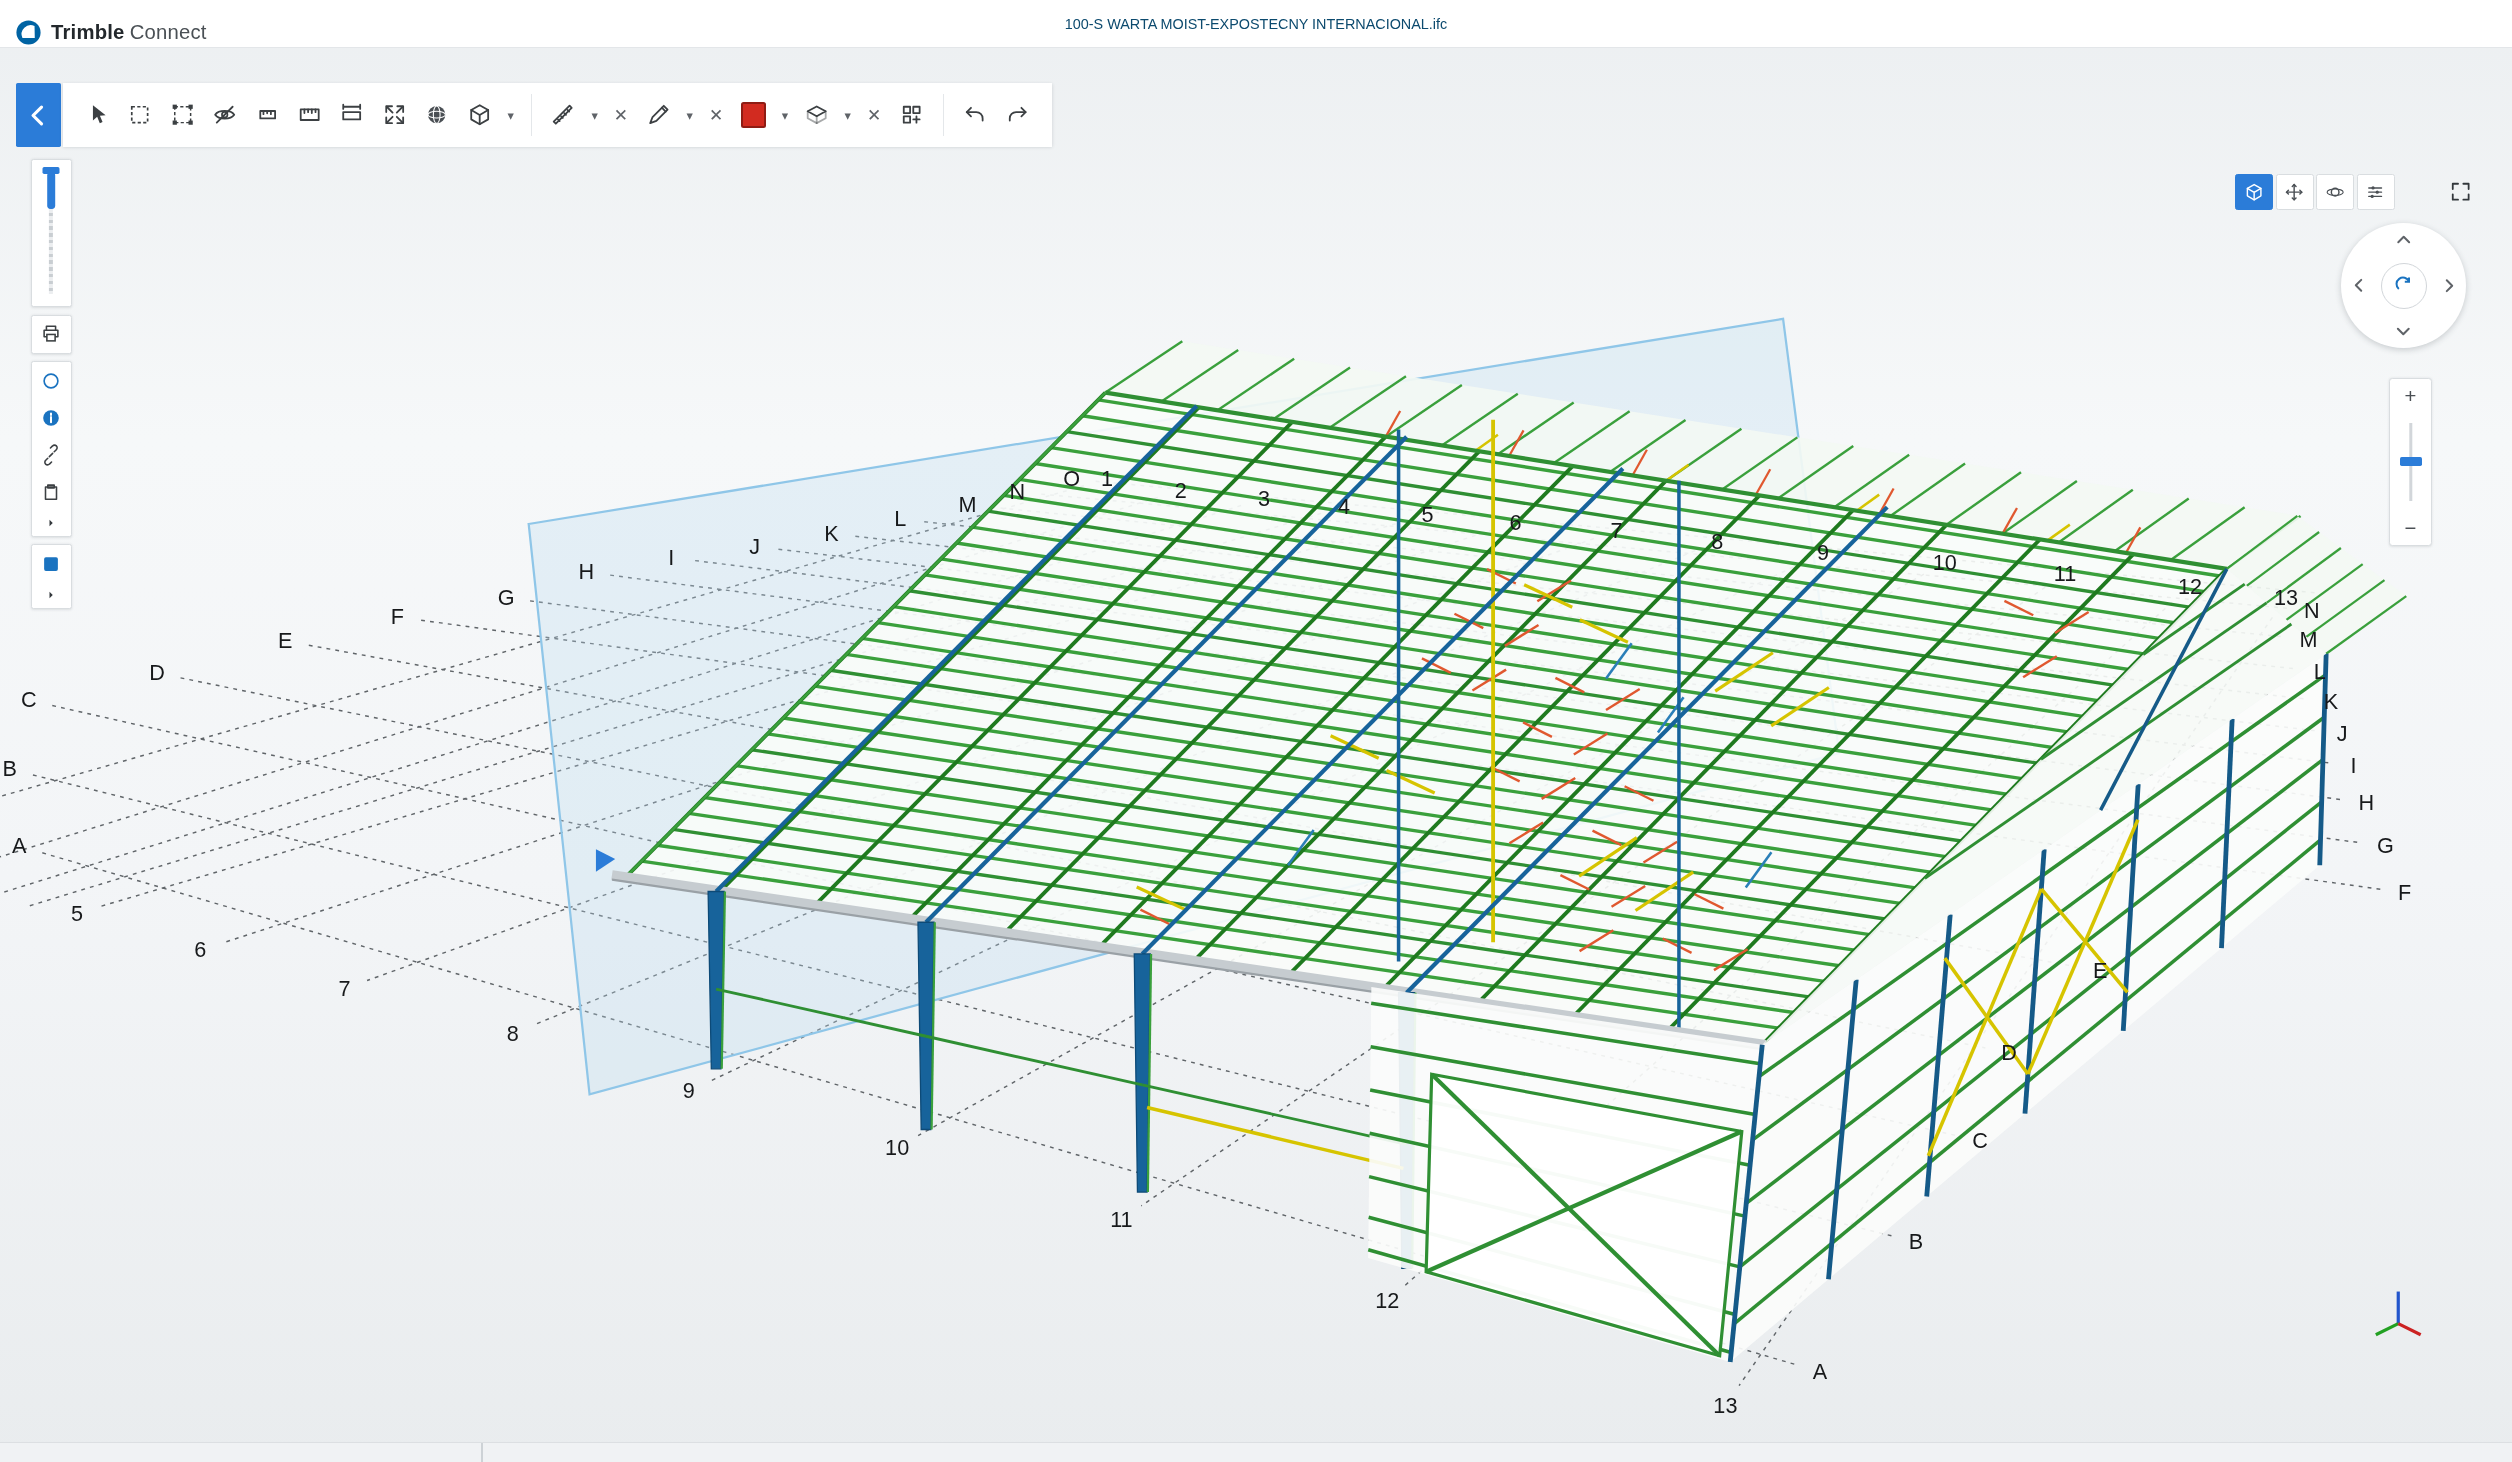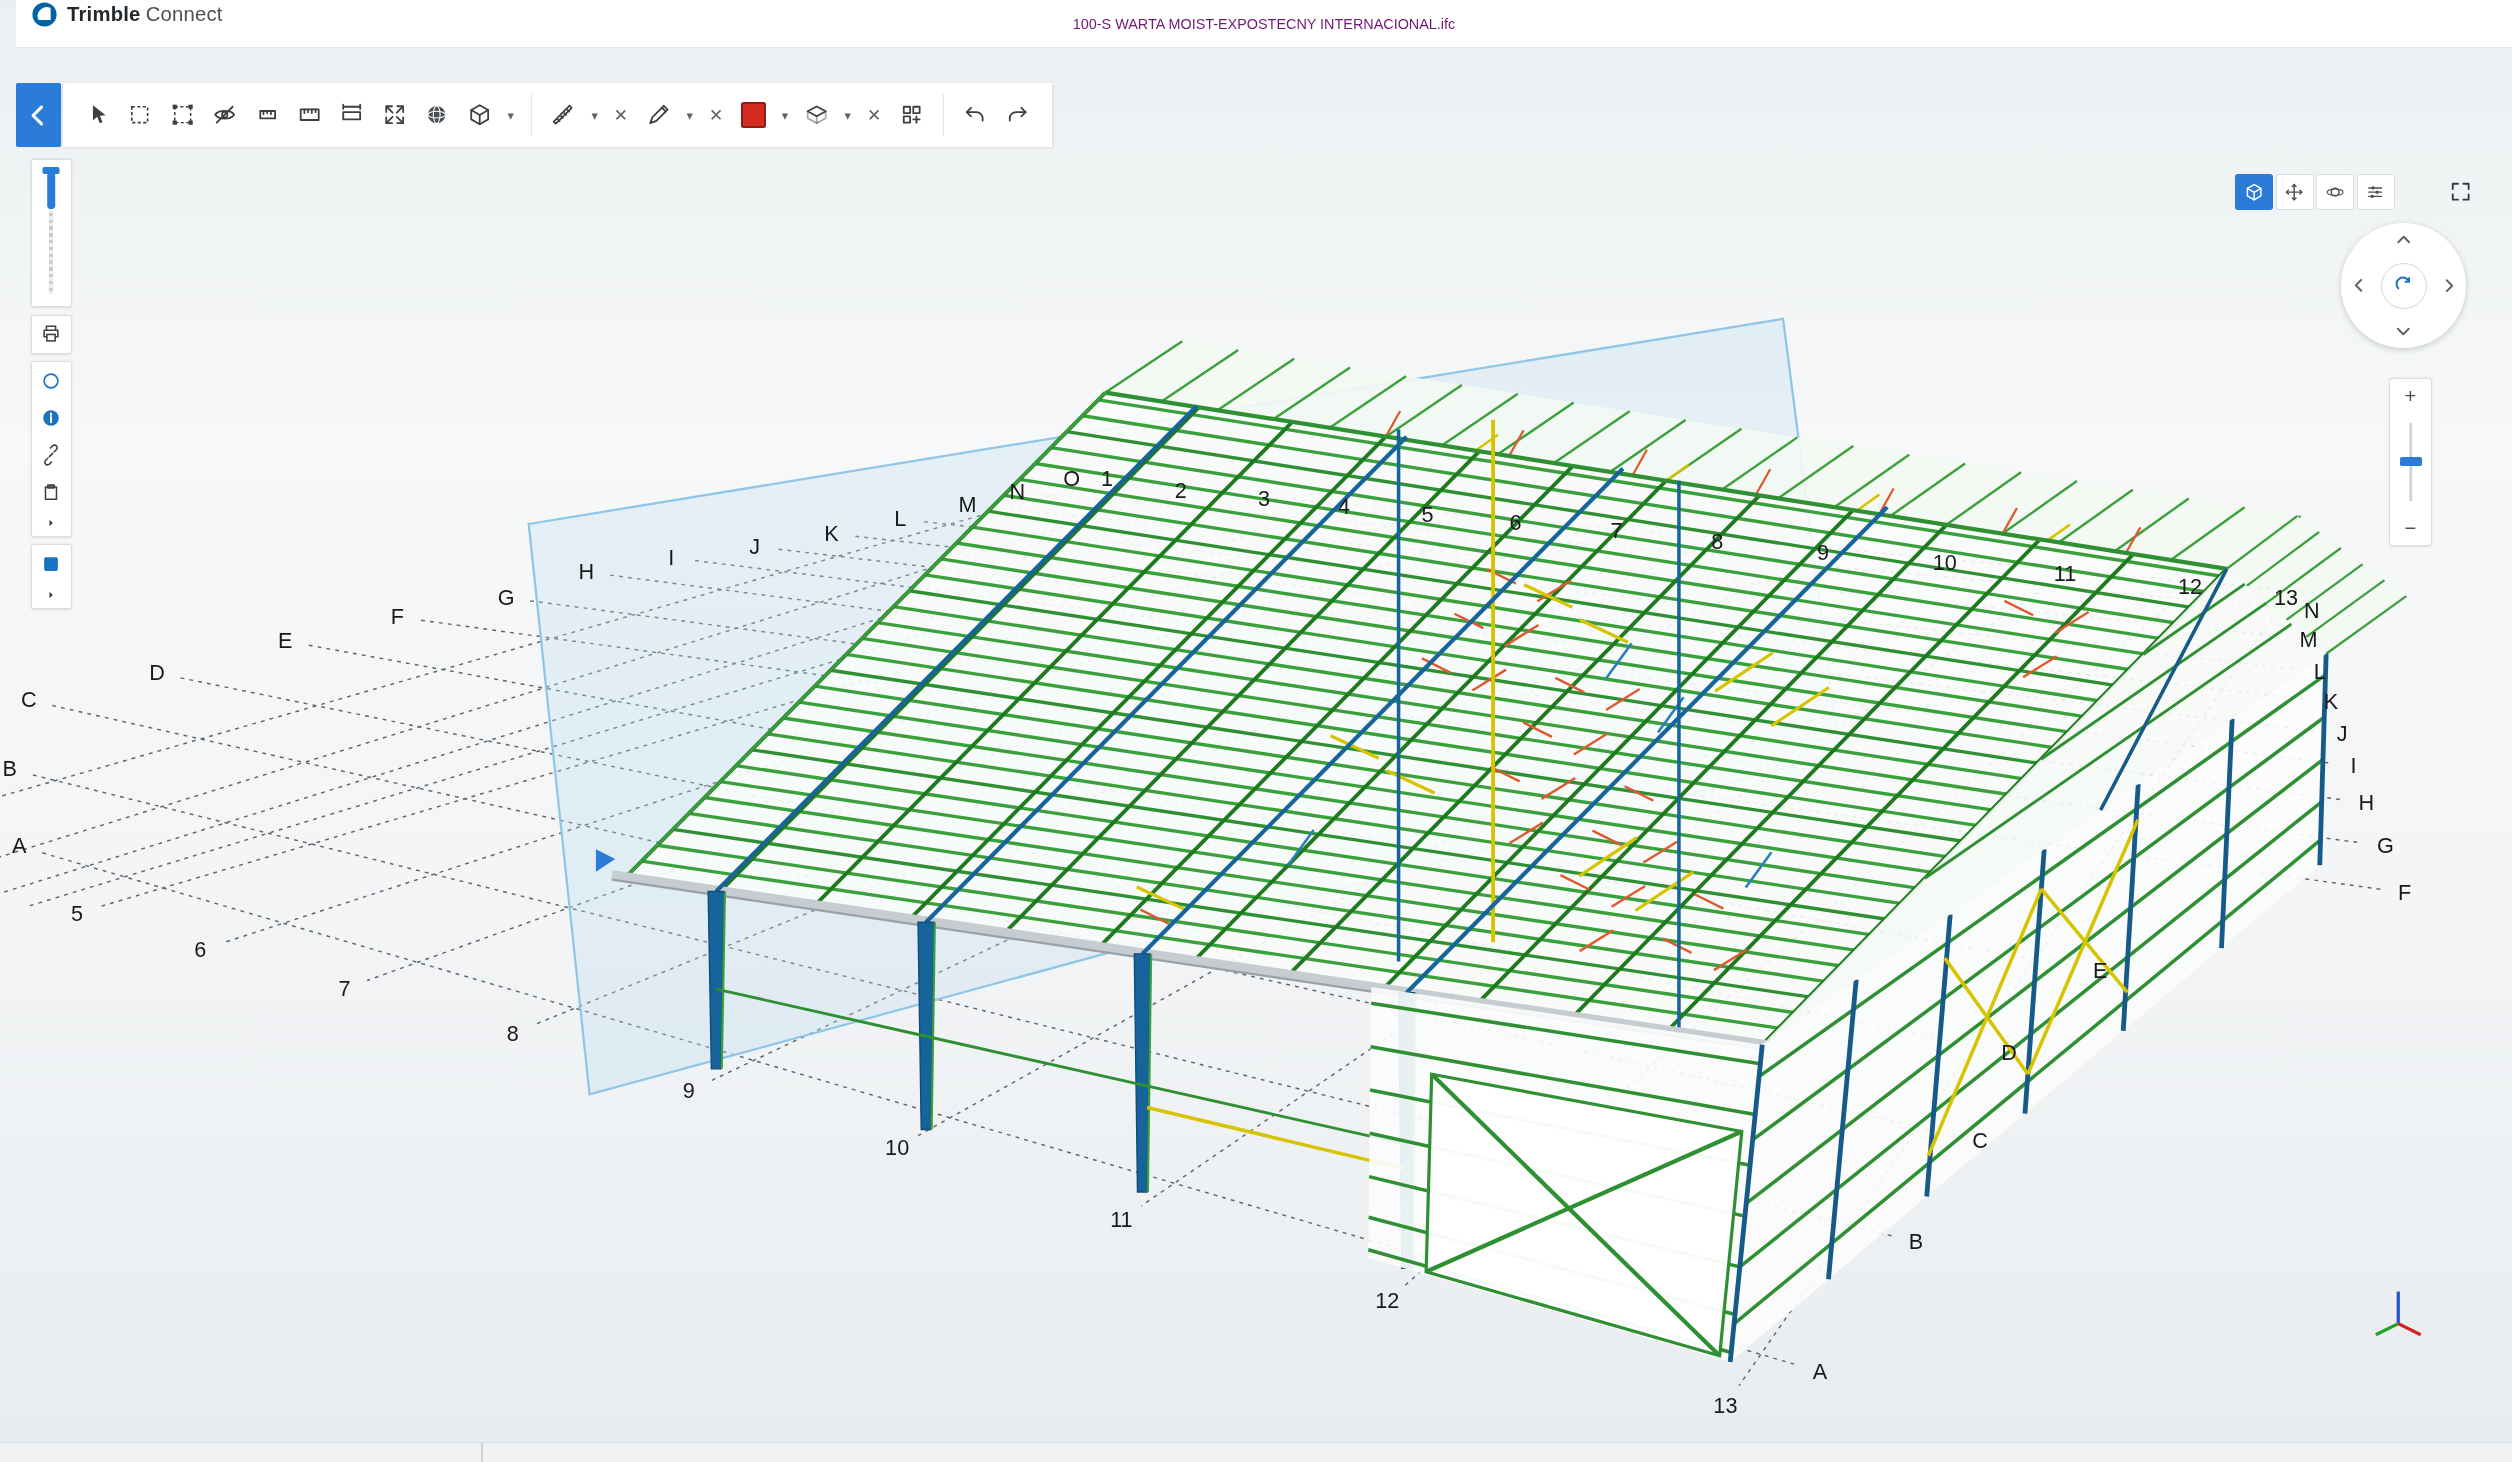--- a/index.html
+++ b/index.html
@@ -1,28 +1,28 @@
 <!DOCTYPE html>
 <html style="font-size:13.5px"><head>
 <meta charset="utf-8">
 <style>
   html,body{margin:0;padding:0;background:#dde0e3;font-family:"Liberation Sans",sans-serif;}
   .app{position:relative;width:2512px;height:1463px;overflow:hidden;
        background:linear-gradient(180deg,#eceff1 0%,#f6f8f9 30%,#f3f5f7 60%,#e9ecee 100%);}
   svg.scene{position:absolute;left:0;top:0;z-index:1;}
   svg.scene text{font-family:"Liberation Sans",sans-serif;}
 
-  .topbar{position:absolute;top:0;left:16px;right:0;height:47px;background:#ffffff;
-          border-bottom:0.8px solid #e3e6e9;z-index:30;display:flex;align-items:flex-start;}
+  .topbar{position:absolute;top:0;left:0;right:0;height:47px;background:#ffffff;
+          border-bottom:0.8px solid #e3e6e9;z-index:30;display:flex;align-items:flex-end;}
   .brand{display:flex;align-items:center;gap:8.5px;padding-left:13.5px;}
   .brand-name{font-size:20.3px;color:#23282c;letter-spacing:0.2px;}
   .brand-name b{font-weight:700;}
   .brand-name span{font-weight:400;color:#4a5055;margin-left:5.1px;}
   .doc-title{position:absolute;left:50%;top:50%;transform:translate(-50%,-50%);
-             font-size:14.4px;color:#701a75;white-space:nowrap;}
+             font-size:14.4px;color:#0c4a6e;white-space:nowrap;}
 
   .back-btn{position:absolute;left:16px;top:83px;width:45px;height:64px;background:#2b7cd8;
             z-index:25;display:flex;align-items:center;justify-content:center;border-radius:1.7px;cursor:pointer;}
   .tools{position:absolute;left:63px;top:83px;height:64px;background:#fff;z-index:25;display:flex;
          align-items:center;padding:0 15.2px;box-shadow:0 0.8px 3.4px rgba(40,50,60,.18);gap:3.4px;}
   .tbtn{width:39px;height:47px;display:flex;align-items:center;justify-content:center;border-radius:3.4px;color:#3c4043;cursor:pointer;}
   .caret{width:17px;height:47px;display:flex;align-items:center;justify-content:center;font-size:12.7px;color:#5f6368;cursor:pointer;}
   .xbtn{width:29px;height:47px;display:flex;align-items:center;justify-content:center;font-size:17px;color:#5f6368;cursor:pointer;}
   .vsep{width:0.8px;height:42px;background:#e4e7ea;margin:0 8.5px;}
   .swatch-outer{width:39px;height:47px;display:flex;align-items:center;justify-content:center;cursor:pointer;}

